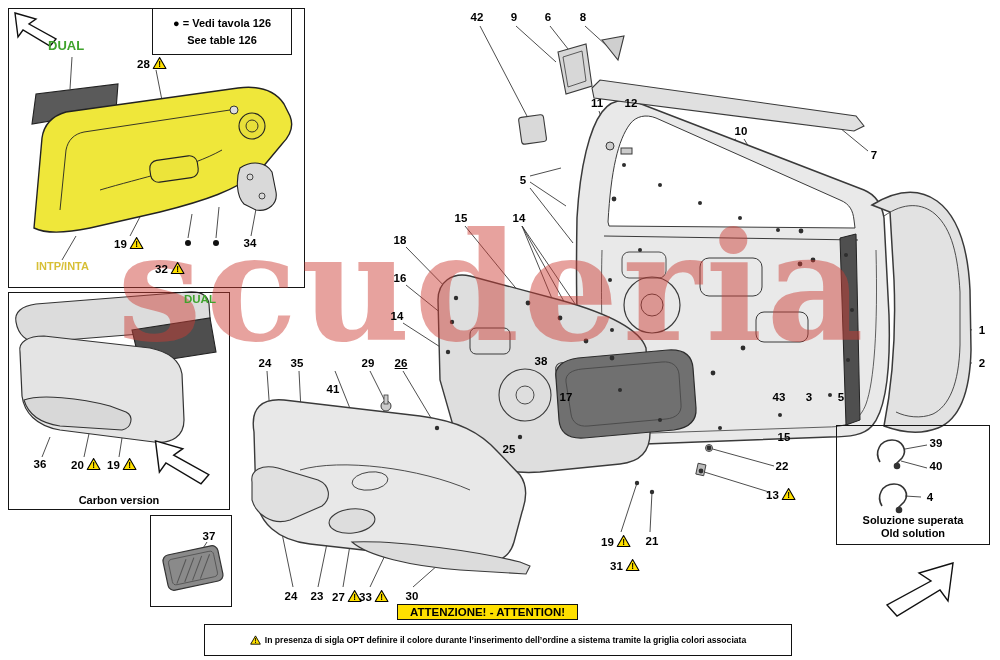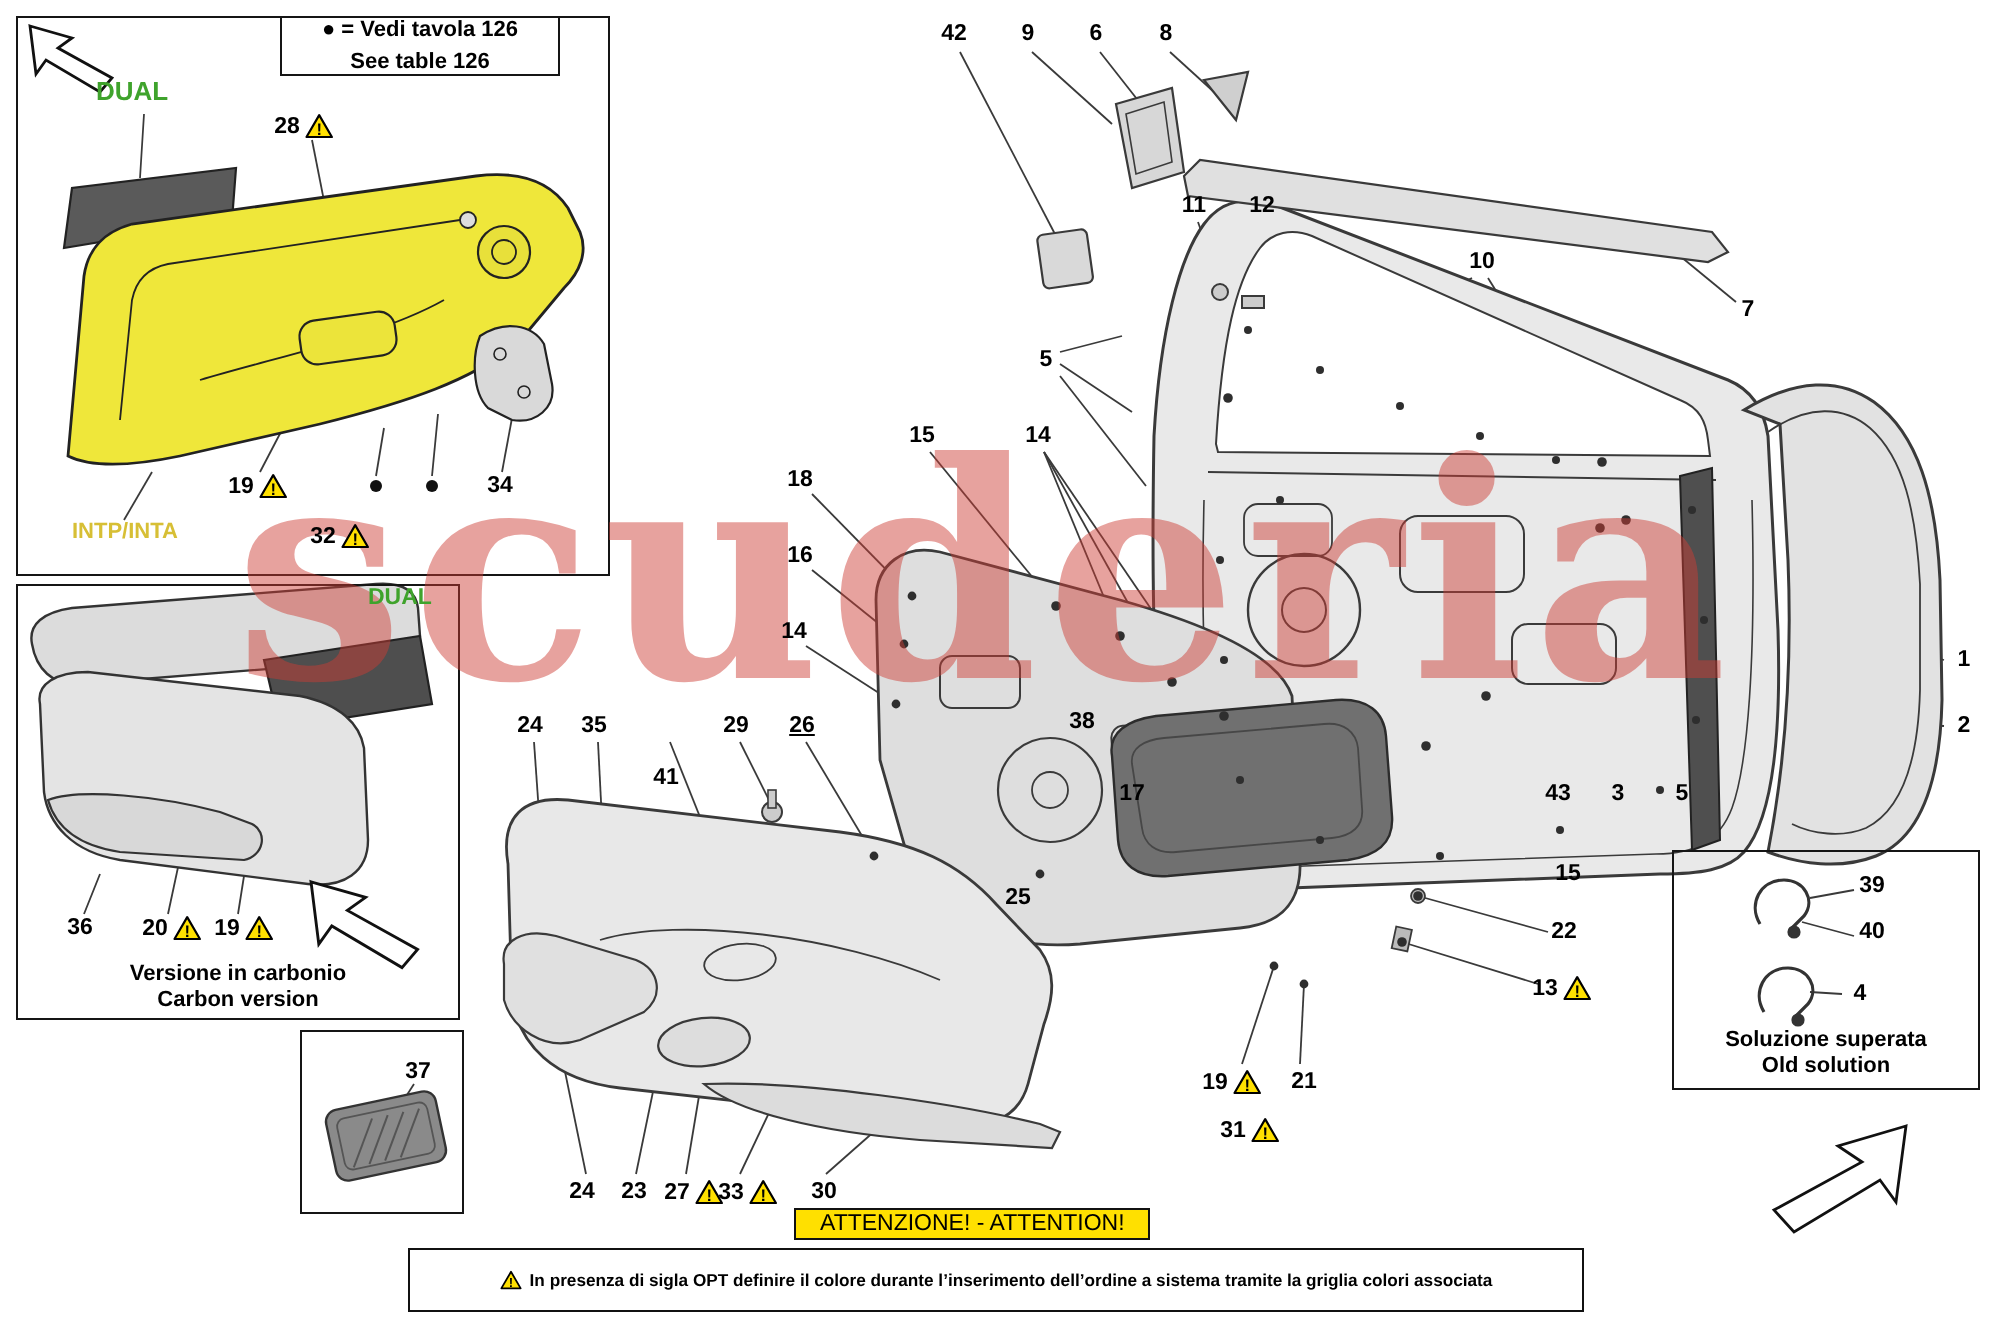--- a/index.html
+++ b/index.html
@@ -17,21 +17,21 @@
   .callout { position:absolute; z-index:5; transform:translate(-50%,-50%); display:flex; align-items:center; gap:2px;
              font-size:11.5px; font-weight:bold; color:#000; white-space:nowrap; }
   .callout .tri { width:15px; height:13px; display:block; }
   .ref-dot { position:absolute; z-index:5; width:6px; height:6px; border-radius:50%; background:#111; transform:translate(-50%,-50%); }
   .lbl { position:absolute; z-index:5; font-weight:bold; white-space:nowrap; }
   .lbl-green { color:#3fa32c; font-size:13px; }
   .lbl-green-sm { color:#3fa32c; font-size:11.5px; }
   .lbl-intp { color:#d7bf35; font-size:11px; }
   .caption { position:absolute; z-index:5; font-weight:bold; font-size:11px; text-align:center; line-height:1.15; }
   .banner { position:absolute; z-index:5; left:397px; top:604px; background:#ffe000; border:1px solid #111;
-            font-size:11.5px; font-weight:normal; padding:1px 12px; }
+            font-size:11.5px; font-weight:bold; padding:1px 12px; }
   .note-box { position:absolute; z-index:5; left:204px; top:624px; width:588px; height:32px; border:1px solid #111;
               display:flex; flex-direction:column; align-items:center; justify-content:center;
               font-size:8.6px; font-weight:bold; line-height:1.4; background:#fff; }
   .note-line { display:flex; align-items:center; gap:4px; }
   .ntri { width:11px; height:10px; }
 </style>
 </head>
 <body>
 
 <div id="stage">
@@ -239,36 +239,35 @@
       <polygon points="15,13 36,19 29,24 56,39 50,46 23,30 18,37" fill="#ffffff" stroke="#111" stroke-width="1.1"></polygon>
     </g>
     <g>
       <polygon points="953,563 919,573 931,581 887,605 897,616 940,590 948,601" fill="#ffffff" stroke="#111" stroke-width="1.4"></polygon>
     </g>
   </svg>
 
   <div class="wm1">scuderia</div>
 
   <div class="box" style="left:8px; top:8px; width:297px; height:280px;"></div>
-  <div class="box legend-box" style="left:140px; top:8px; width:140px; height:30px;">
+  <div class="box legend-box" style="left:152px; top:8px; width:140px; height:47px;">
     <div>
       <span>●</span>
       <span>=  Vedi tavola 126</span>
     </div>
     <div>See table 126</div>
   </div>
   <div class="box" style="left:8px; top:292px; width:222px; height:218px;"></div>
   <div class="box" style="left:150px; top:515px; width:82px; height:92px;"></div>
   <div class="box" style="left:836px; top:425px; width:154px; height:120px;"></div>
 
   <div class="lbl lbl-green" style="left:48px; top:38px;">DUAL</div>
   <div class="lbl lbl-intp" style="left:36px; top:260px;">INTP/INTA</div>
   <div class="lbl lbl-green-sm" style="left:184px; top:293px;">DUAL</div>
 
-  <div class="caption" style="left:8px; top:481px; width:222px;">Versione in carbonio</div>
   <div class="caption" style="left:8px; top:494px; width:222px;">Carbon version</div>
 
   <div class="caption" style="left:836px; top:514px; width:154px;">Soluzione superata</div>
   <div class="caption" style="left:836px; top:527px; width:154px;">Old solution</div>
 
   <div class="banner">ATTENZIONE! - ATTENTION!</div>
   <div class="note-box">
     <div class="note-line">
       <svg class="ntri" viewBox="0 0 20 18">
         <path d="M10 1.5 L18.8 16.6 L1.2 16.6 Z" fill="#ffe000" stroke="#000" stroke-width="1.6" stroke-linejoin="round"></path>

